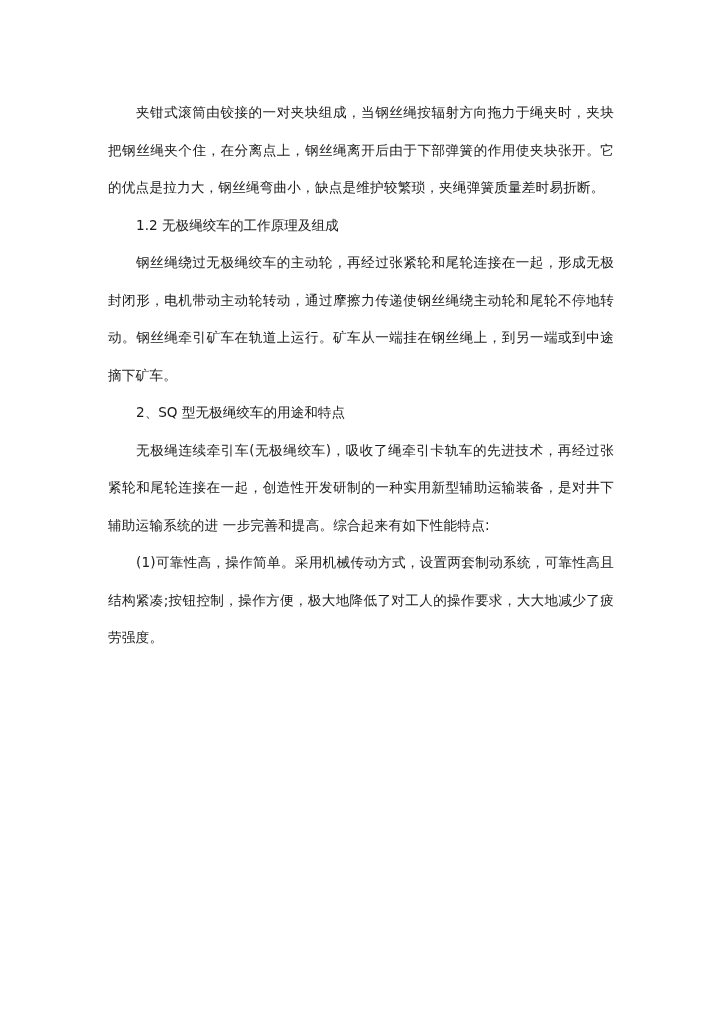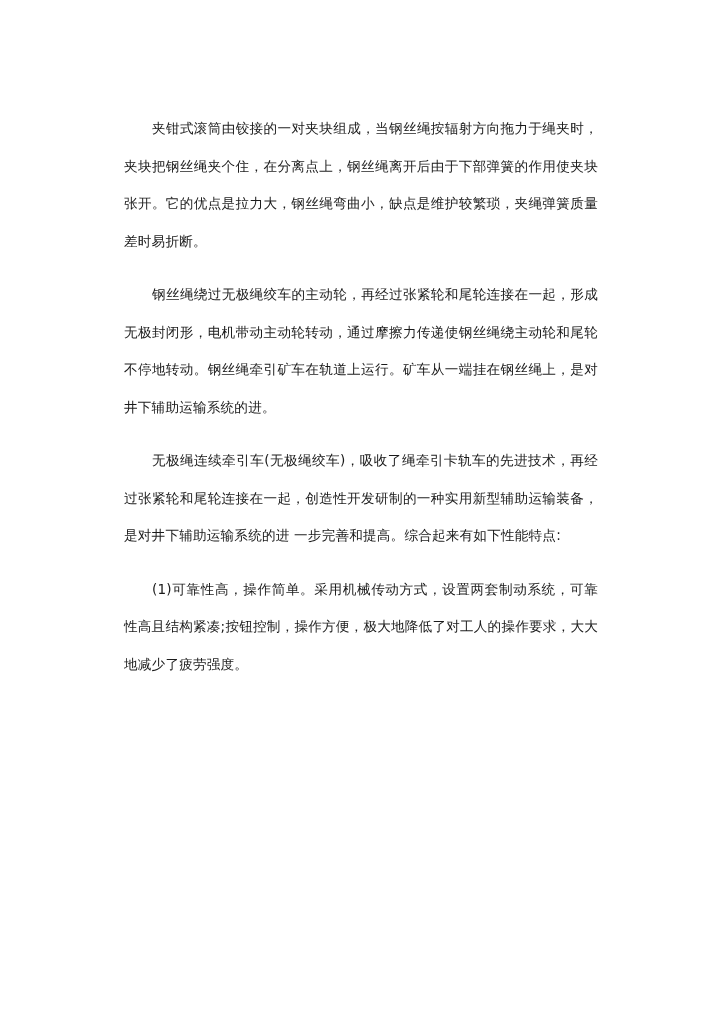--- a/index.html
+++ b/index.html
@@ -8,32 +8,34 @@
     position: absolute;
     left: 108px;
     top: 94px;
     width: 506px;
     font-family: "DejaVu Sans", "Liberation Sans", sans-serif;
     font-size: 13.6px;
     line-height: 37.5px;
     color: #1a1a1a;
   }
   .p {
-    margin: 16px;
+    margin: 0;
     text-indent: 28px;
     text-align: justify;
     text-justify: inter-character;
     letter-spacing: 0.2px;
   }
   .h {
     margin: 0;
     text-indent: 28px;
   }
 </style>
 </head>
 <body>
 
 <div class="page">
   <p class="p">夹钳式滚筒由铰接的一对夹块组成，当钢丝绳按辐射方向拖力于绳夹时，夹块把钢丝绳夹个住，在分离点上，钢丝绳离开后由于下部弹簧的作用使夹块张开。它的优点是拉力大，钢丝绳弯曲小，缺点是维护较繁琐，夹绳弹簧质量差时易折断。</p>
-  <p class="p">钢丝绳绕过无极绳绞车的主动轮，再经过张紧轮和尾轮连接在一起，形成无极封闭形，电机带动主动轮转动，通过摩擦力传递使钢丝绳绕主动轮和尾轮不停地转动。钢丝绳牵引矿车在轨道上运行。矿车从一端挂在钢丝绳上，是对井下辅助运输系统的进。</p>
+  <p class="h">1.2  无极绳绞车的工作原理及组成</p>
+  <p class="p">钢丝绳绕过无极绳绞车的主动轮，再经过张紧轮和尾轮连接在一起，形成无极封闭形，电机带动主动轮转动，通过摩擦力传递使钢丝绳绕主动轮和尾轮不停地转动。钢丝绳牵引矿车在轨道上运行。矿车从一端挂在钢丝绳上，到另一端或到中途摘下矿车。</p>
+  <p class="h">2、SQ 型无极绳绞车的用途和特点</p>
   <p class="p">无极绳连续牵引车(无极绳绞车)，吸收了绳牵引卡轨车的先进技术，再经过张紧轮和尾轮连接在一起，创造性开发研制的一种实用新型辅助运输装备，是对井下辅助运输系统的进 一步完善和提高。综合起来有如下性能特点:</p>
   <p class="p">(1)可靠性高，操作简单。采用机械传动方式，设置两套制动系统，可靠性高且结构紧凑;按钮控制，操作方便，极大地降低了对工人的操作要求，大大地减少了疲劳强度。</p>
 </div>
 
 </body></html>

